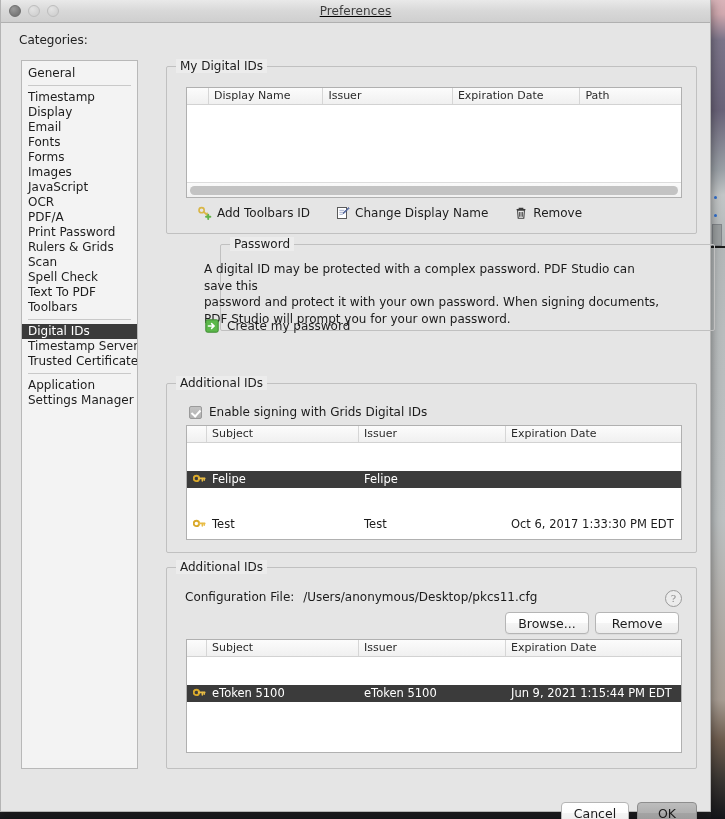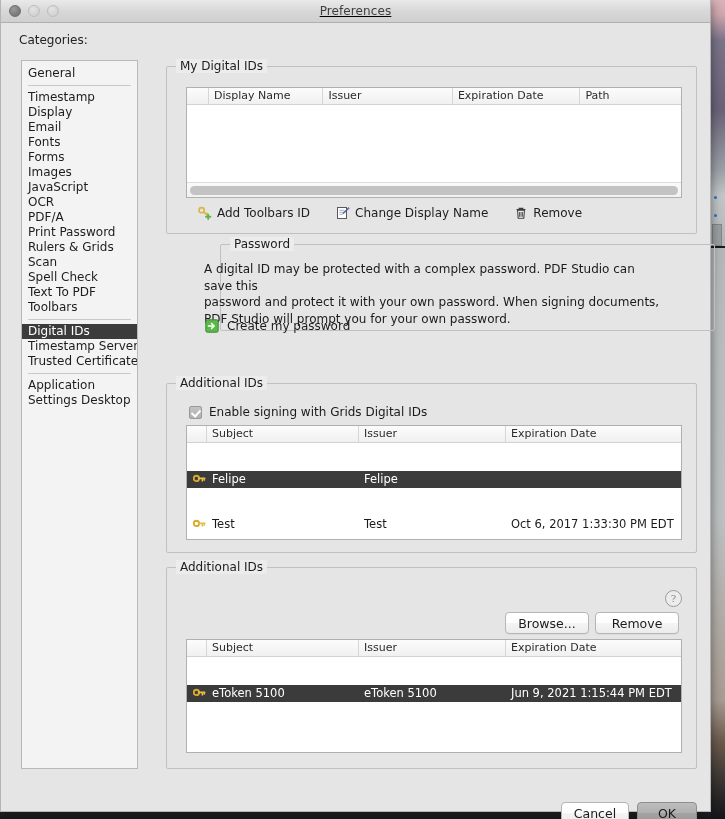--- a/index.html
+++ b/index.html
@@ -321,21 +321,21 @@
           <div class="cat-item"><span>Scan</span></div>
           <div class="cat-item"><span>Spell Check</span></div>
           <div class="cat-item"><span>Text To PDF</span></div>
           <div class="cat-item"><span>Toolbars</span></div>
           <div class="cat-sep"></div>
           <div class="cat-item selected"><span>Digital IDs</span></div>
           <div class="cat-item"><span>Timestamp Servers</span></div>
           <div class="cat-item"><span>Trusted Certificates</span></div>
           <div class="cat-sep"></div>
           <div class="cat-item"><span>Application</span></div>
-          <div class="cat-item"><span>Settings Desktop</span></div>
+          <div class="cat-item"><span>Settings Manager</span></div>
         </div>
     </div>
 
     <div class="group" id="grp-mydigital">
       <div class="legend">My Digital IDs</div>
     </div>
 
     <div class="table-wrap" style="left:185px; top:64px; width:496px; height:111px;">
       <div class="thead">
         <div class="th" style="width:22px; padding-left:0;"></div>
@@ -440,20 +440,24 @@
             <div class="td" style="flex: 0 0 147px; width: 147px;">Test</div>
             <div class="td" style="flex: 0 0 175px; width: 175px;">Oct 6, 2017 1:33:30 PM EDT</div>
           </div>
         </div>
     </div>
 
     <div class="group" id="grp-add2">
       <div class="legend">Additional IDs</div>
     </div>
 
+    <div class="cfg-row" style="left:184px; top:567px;">
+      <span>Configuration File:</span>
+      <span style="margin-left:5px;">/Users/anonymous/Desktop/pkcs11.cfg</span>
+    </div>
     <div class="helpicon" style="left:664px; top:567px;">?</div>
 
     <div class="btn" id="btn-browse">Browse...</div>
     <div class="btn" id="btn-remove-cfg">Remove</div>
 
     <div class="table-wrap" style="left:185px; top:616px; width:496px; height:114px;">
       <div class="thead">
         <div class="th" style="width:20px; padding-left:0;"></div>
         <div class="th" style="width:152px;">Subject</div>
         <div class="th" style="width:147px;">Issuer</div>

